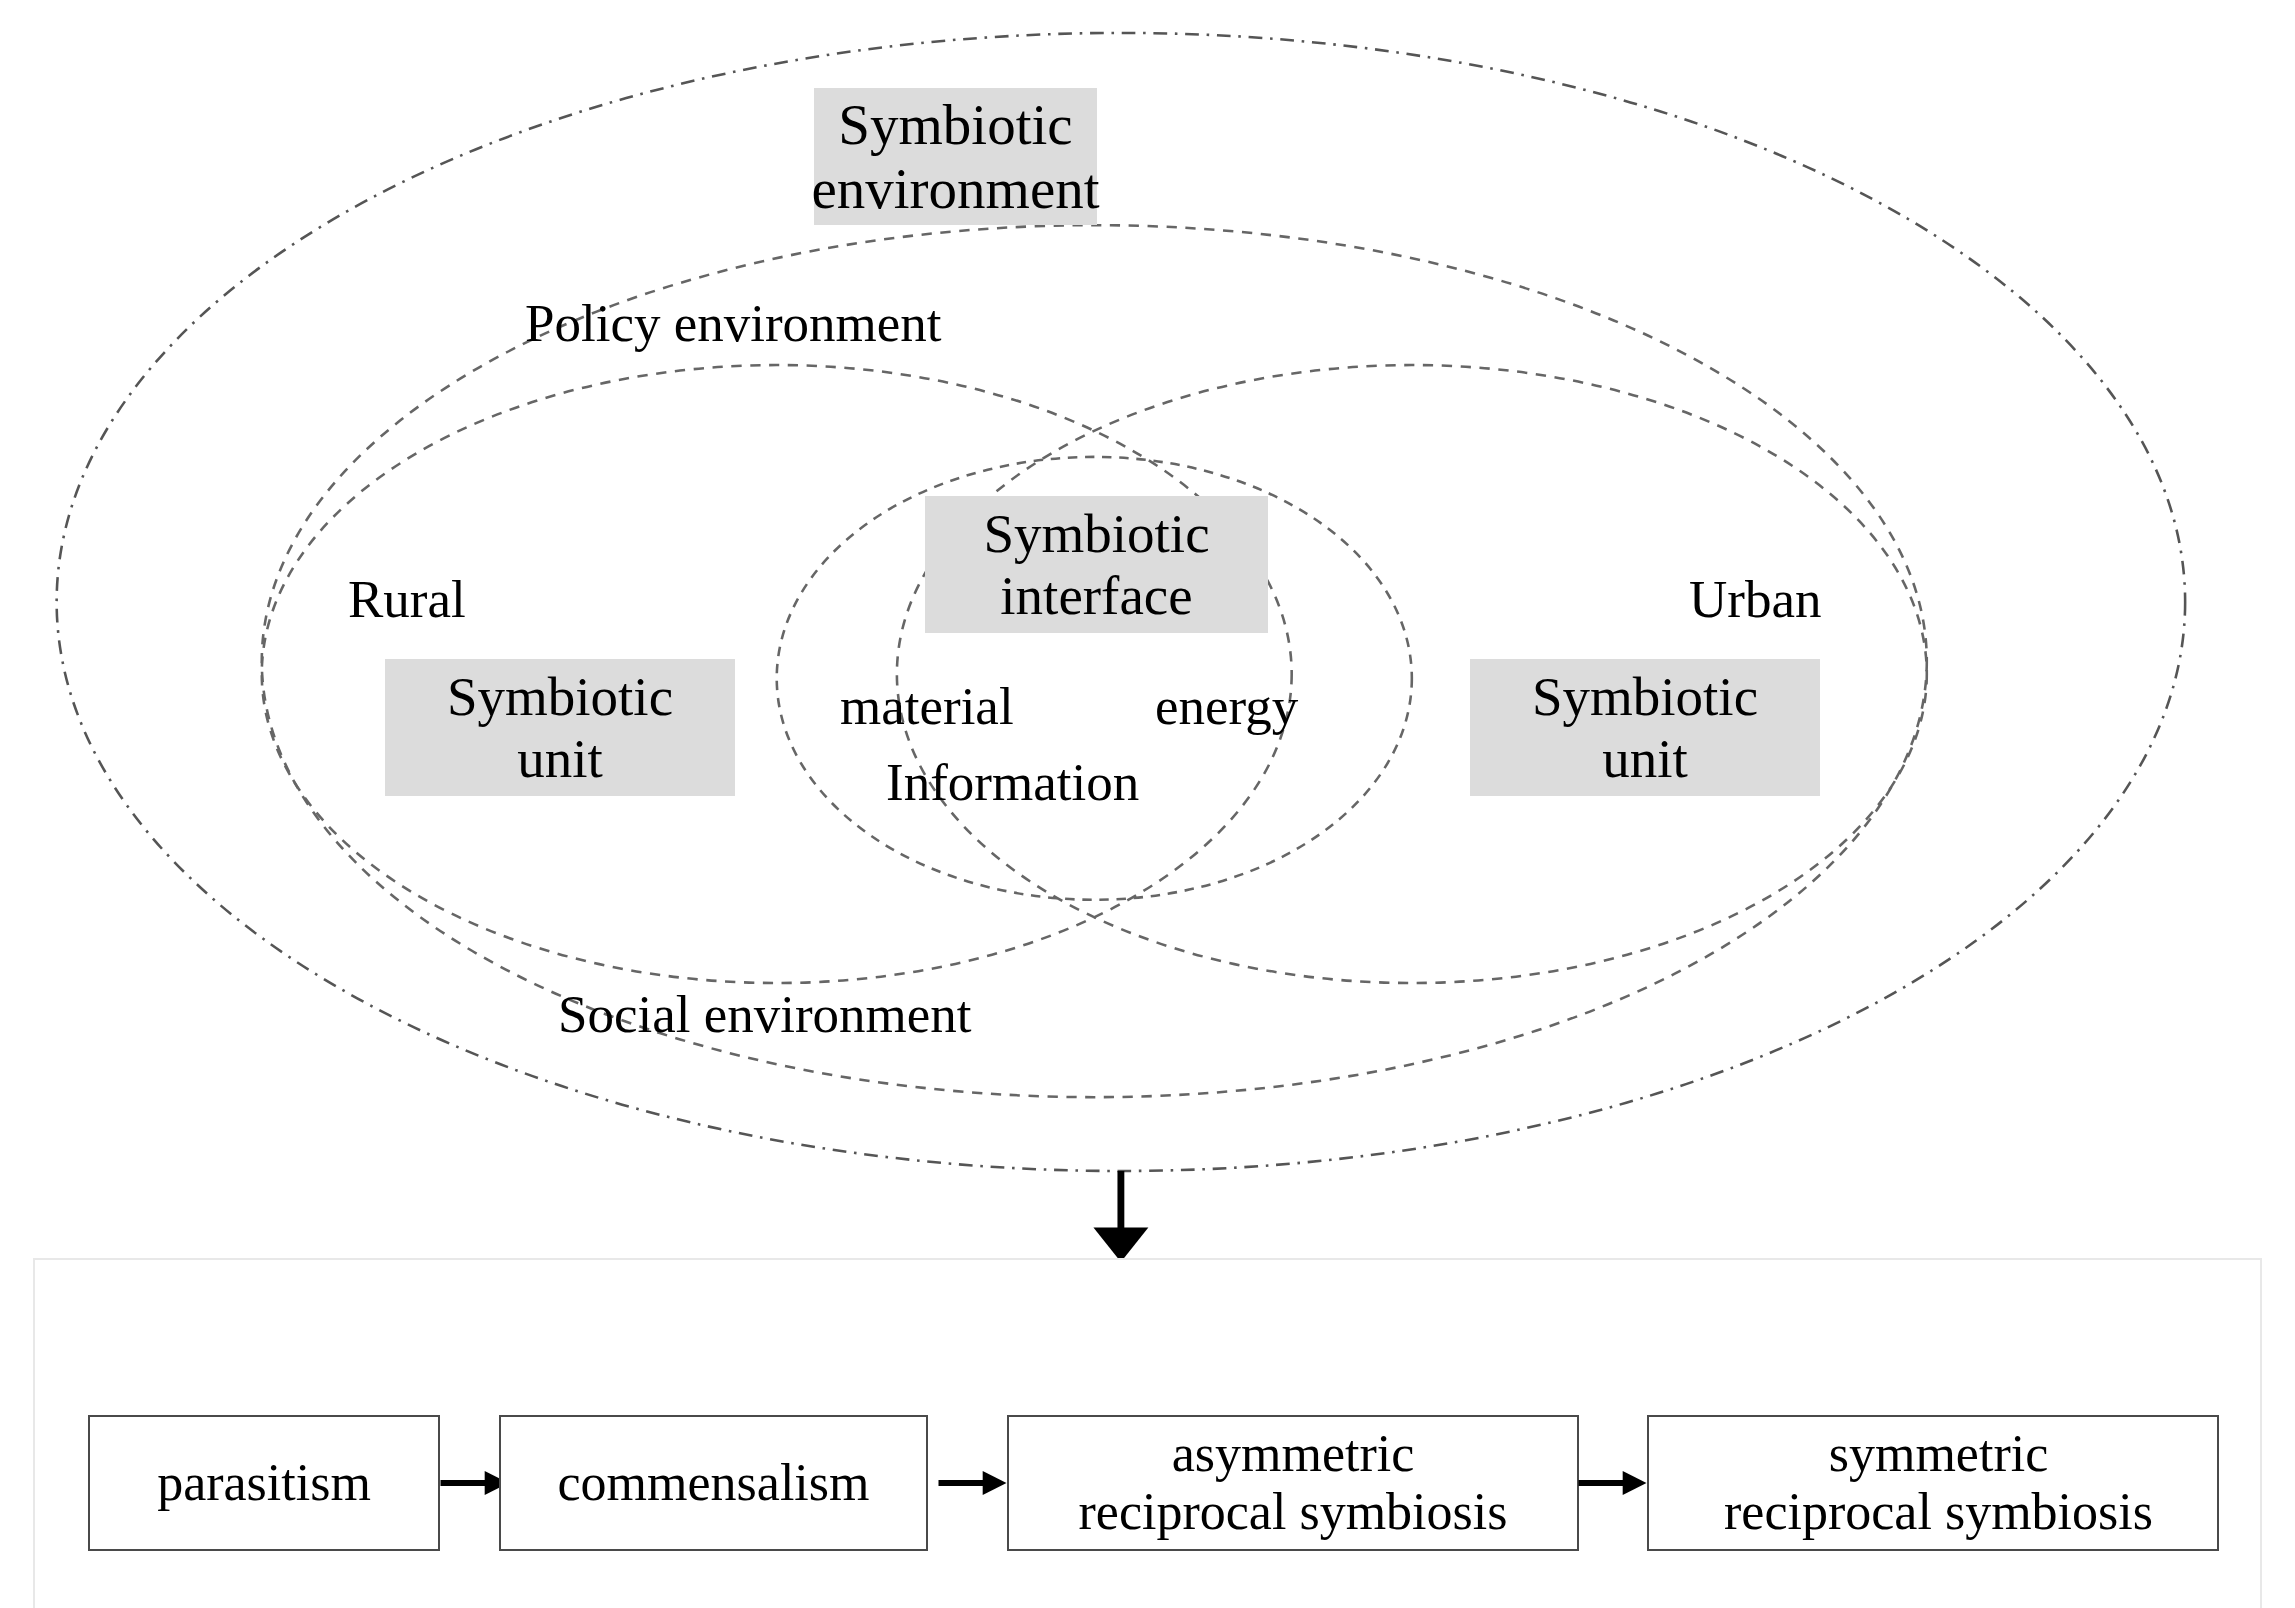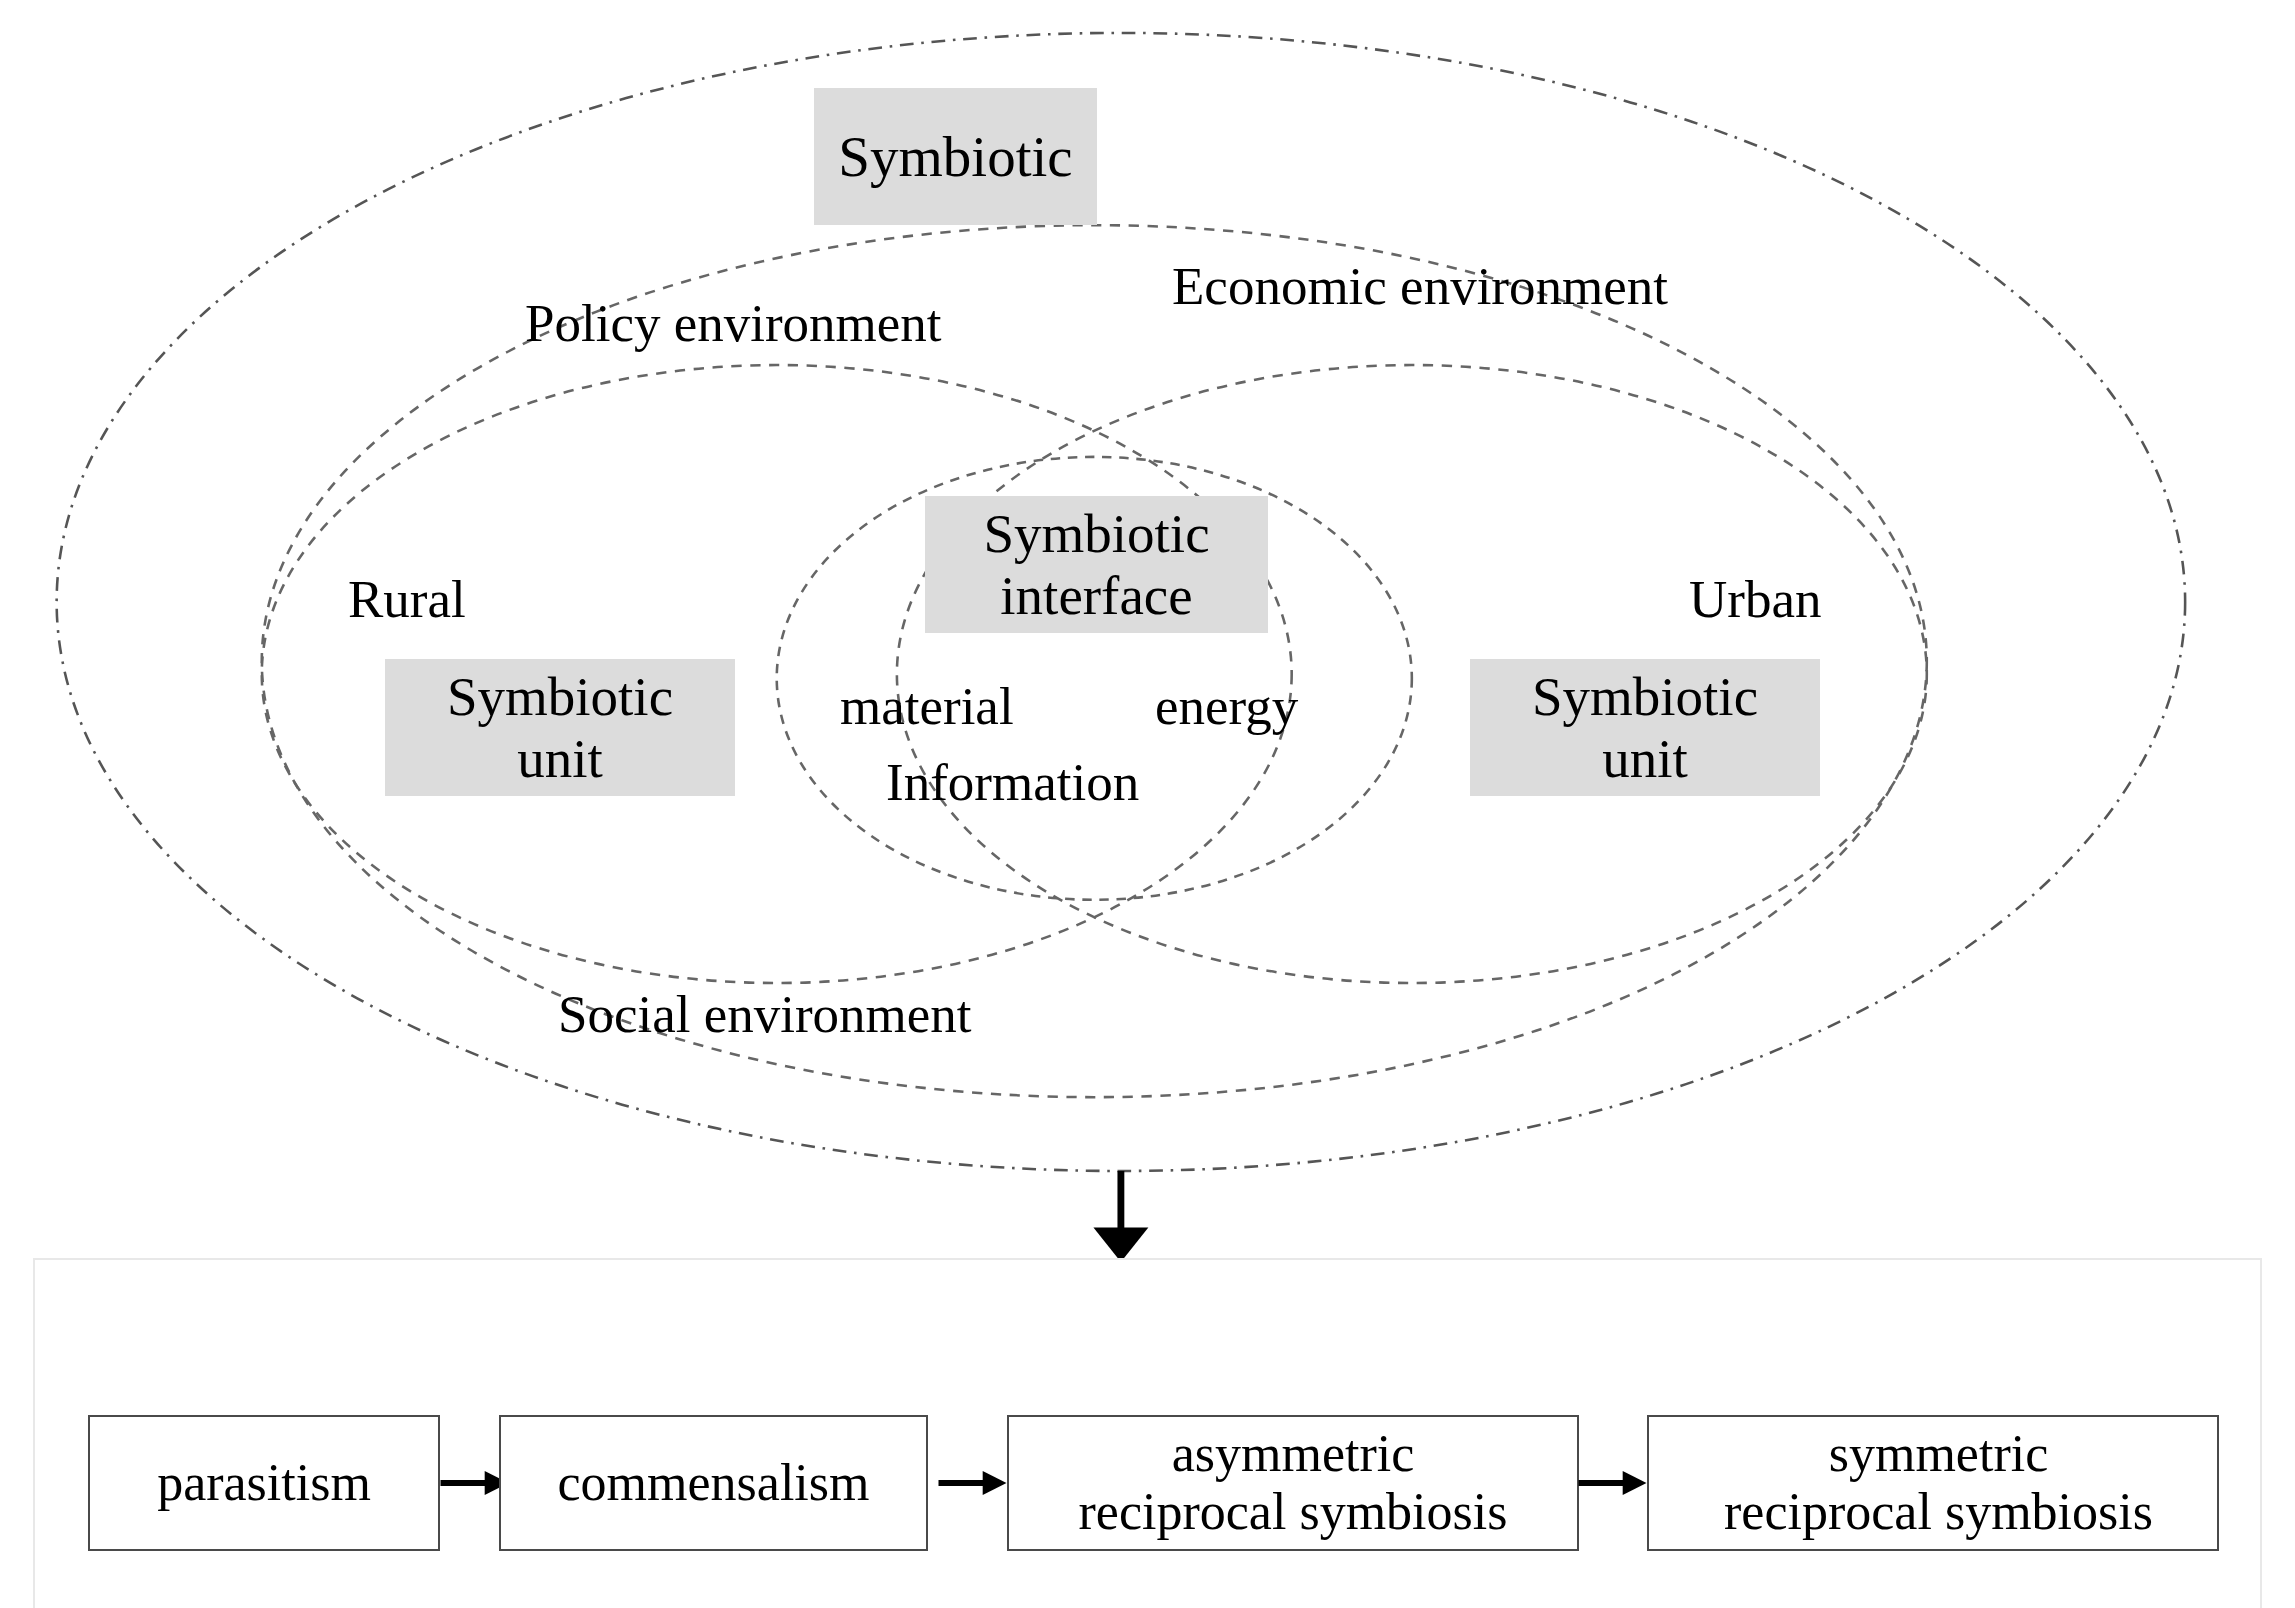--- a/index.html
+++ b/index.html
@@ -141,24 +141,24 @@
     <ellipse cx="1275" cy="790" rx="370" ry="258" fill="none" stroke="#666666" stroke-width="3" stroke-dasharray="11 9"></ellipse>
 
     <g>
       <line x1="1306" y1="1364" x2="1306" y2="1438" stroke="#000000" stroke-width="8"></line>
       <polygon points="1274,1430 1338,1430 1306,1470" fill="#000000"></polygon>
     </g>
   </svg>
 
   <div class="chip" id="sym-env-chip">
     <span>Symbiotic</span>
+    <span>environment</span>
   </div>
 
   <div class="lbl plain" id="policy-env">Policy environment</div>
-  <div class="lbl plain" id="economic-env">Economic environment</div>
   <div class="lbl plain" id="social-env">Social environment</div>
 
   <div class="lbl plain" id="rural-lbl">Rural</div>
   <div class="lbl plain" id="urban-lbl">Urban</div>
 
   <div class="chip" id="unit-left-chip">
     <span>Symbiotic</span>
     <span>unit</span>
   </div>
   <div class="chip" id="unit-right-chip">

